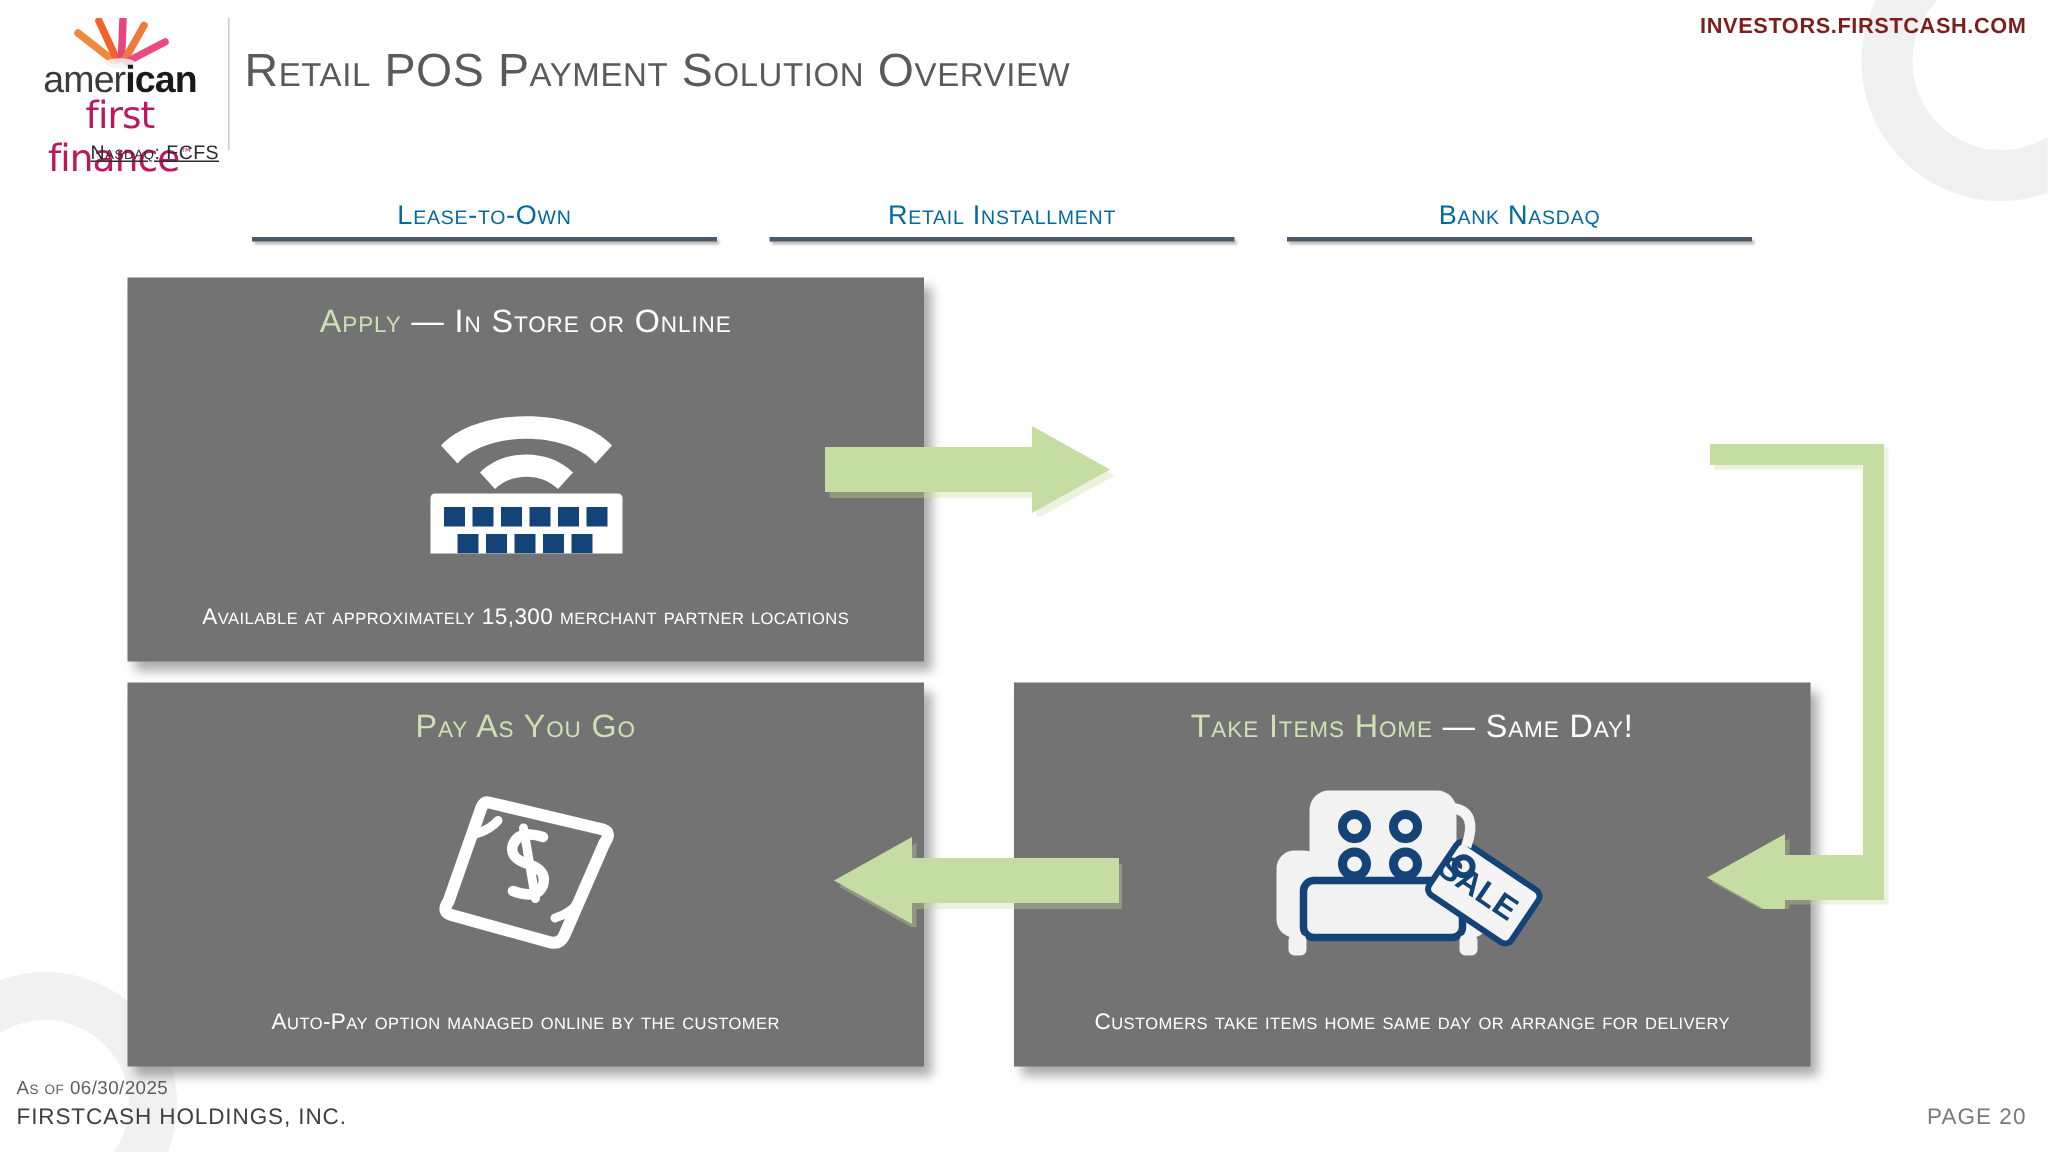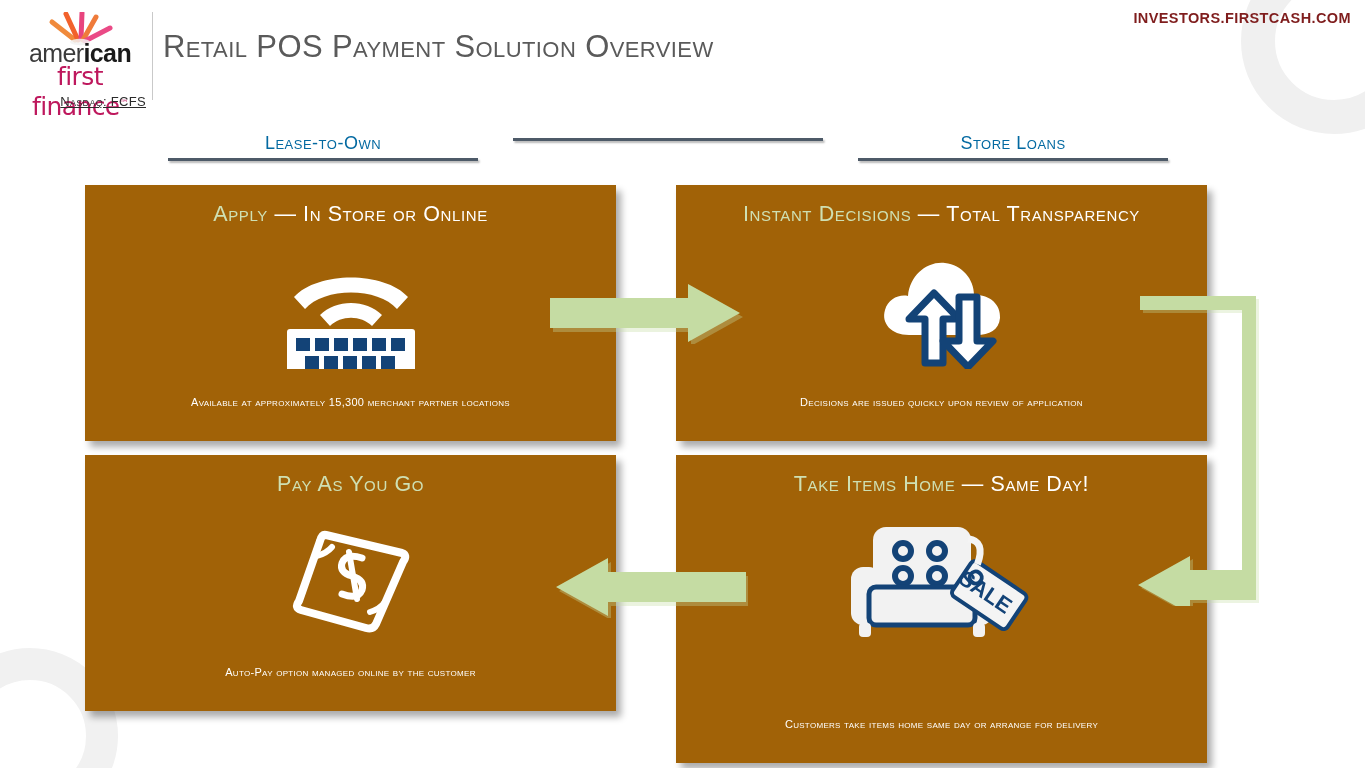--- a/index.html
+++ b/index.html
@@ -94,40 +94,40 @@
     margin-top:5px;height:3px;width:100%;
     background:#4d5a68;
     box-shadow:1.5px 2px 2px rgba(0,0,0,0.28);
   }
   #colhead-lto{left:168px;top:133px;width:310px;}
   #colhead-ri{left:513px;top:133px;width:310px;}
   #colhead-bl{left:858px;top:133px;width:310px;}
 
   
   .card{
-    position:absolute;background:#a16207;z-index:2;
+    position:absolute;background:#737373;z-index:2;
     box-shadow:5px 6px 7px rgba(0,0,0,0.33);
   }
   #card-apply   {left:85px; top:185px; width:531px;height:256px;}
   #card-instant {left:676px;top:185px; width:531px;height:256px;}
   #card-pay     {left:85px; top:455px; width:531px;height:256px;}
-  #card-take    {left:676px;top:455px; width:531px;height:308px;}
+  #card-take    {left:676px;top:455px; width:531px;height:256px;}
 
   .card-title{
     position:absolute;left:0;right:0;top:17px;
     text-align:center;
     font-size:21.5px;line-height:24px;
     font-variant:small-caps;letter-spacing:0.6px;
     color:#ffffff;white-space:nowrap;
   }
   .accent{color:#cfe0b3;}
   .card-caption{
-    position:absolute;left:0;right:0;bottom:30px;
+    position:absolute;left:0;right:0;bottom:20px;
     text-align:center;
-    font-size:11px;line-height:18px;
+    font-size:15px;line-height:18px;
     font-variant:small-caps;letter-spacing:0.3px;
     color:#ffffff;white-space:nowrap;
   }
   .card-icon{
     position:absolute;left:50%;transform:translateX(-50%);
     top:68px;
   }
 
   
   .arrow-layer{position:absolute;inset:0;z-index:4;pointer-events:none;}
@@ -181,24 +181,25 @@
 
     <div class="title">Retail POS Payment Solution Overview</div>
     <div class="investors">INVESTORS.FIRSTCASH.COM</div>
   </div>
 
   <div class="colhead" id="colhead-lto">
     <div class="lbl">Lease-to-Own</div>
     <div class="rule"></div>
   </div>
   <div class="colhead" id="colhead-ri">
+    <div class="lbl">Retail Installment</div>
     <div class="rule"></div>
   </div>
   <div class="colhead" id="colhead-bl">
-    <div class="lbl">Store Loans</div>
+    <div class="lbl">Bank Nasdaq</div>
     <div class="rule"></div>
   </div>
 
   <div class="card" id="card-apply">
     <div class="card-title"><span class="accent">Apply</span><span> — </span><span>In Store or Online</span></div>
     <div class="card-icon">
       <svg width="134" height="116" viewBox="0 0 134 116">
         <g fill="#ffffff">
           <path d="M10 44 C34 18, 100 18, 124 44 L113 56 C94 34, 40 34, 21 56 Z"></path>
           <path d="M36 62 C52 46, 82 46, 98 62 L88 73 C77 62, 57 62, 46 73 Z"></path>
@@ -216,34 +217,20 @@
           <rect x="59" y="103" width="14" height="13"></rect>
           <rect x="78" y="103" width="14" height="13"></rect>
           <rect x="97" y="103" width="14" height="13"></rect>
           <rect x="28" y="122" width="78" height="14"></rect>
         </g>
       </svg>
     </div>
     <div class="card-caption">Available at approximately 15,300 merchant partner locations</div>
   </div>
 
-  <div class="card" id="card-instant">
-    <div class="card-title"><span class="accent">Instant Decisions</span><span> — </span><span>Total Transparency</span></div>
-    <div class="card-icon">
-      <svg width="126" height="116" viewBox="0 0 126 116">
-        <g fill="#ffffff">
-          <path d="M30 82 C12 82, 2 70, 6 57 C9 46, 20 41, 29 43 C31 22, 48 8, 66 10
-                   C83 12, 95 26, 95 42 C110 41, 122 51, 121 65 C120 77, 110 82, 98 82 Z"></path>
-          <path d="M46 110 L46 66 L30 66 L55 40 L80 66 L64 66 L64 110 Z" fill="#ffffff" stroke="#134377" stroke-width="7" stroke-linejoin="round"></path>
-          <path d="M80 44 L80 88 L64 88 L89 114 L114 88 L98 88 L98 44 Z" fill="#ffffff" stroke="#134377" stroke-width="7" stroke-linejoin="round"></path>
-        </g>
-      </svg>
-    </div>
-    <div class="card-caption">Decisions are issued quickly upon review of application</div>
-  </div>
 
   <div class="card" id="card-pay">
     <div class="card-title"><span class="accent">Pay As You Go</span><span></span><span></span></div>
     <div class="card-icon">
       <svg width="122" height="114" viewBox="0 0 122 114">
         <g fill="none" stroke="#ffffff" stroke-width="8" stroke-linejoin="round" stroke-linecap="round">
           <path d="M36 12 L112 30 Q118 32, 113 39 L86 101 Q83 107, 76 105 L11 87
                    Q4 85, 9 78 L30 18 Q32 11, 36 12 Z"></path>
           <path d="M72 35 Q56 30, 52 40 Q49 49, 62 53 Q75 57, 72 67 Q68 77, 52 71" stroke-width="7"></path>
           <path d="M59 29 L67 76" stroke-width="6"></path>
@@ -296,14 +283,19 @@
       <path d="M6 6 L122 6 L122 310 L56 310 L56 324 L4 295 L56 266 L56 280 L108 280 L108 20 L6 20 Z" fill="#c5dca3" transform="translate(3,3)" opacity="0.32"></path>
       <path d="M6 6 L122 6 L122 310 L56 310 L56 324 L4 295 L56 266 L56 280 L108 280 L108 20 L6 20 Z" fill="#c5dca3"></path>
     </svg>
 
     <svg style="left:548px; top:556px;" width="200" height="62" viewBox="0 0 200 62">
       <path d="M198 16 L60 16 L60 2 L8 31 L60 60 L60 46 L198 46 Z" fill="#c5dca3" transform="translate(3,4)" opacity="0.35"></path>
       <path d="M198 16 L60 16 L60 2 L8 31 L60 60 L60 46 L198 46 Z" fill="#c5dca3"></path>
     </svg>
   </div>
 
+  <div class="footer">
+    <div class="asof">As of 06/30/2025</div>
+    <div class="company">FIRSTCASH HOLDINGS, INC.</div>
+    <div class="pagenum">PAGE 20</div>
+  </div>
 
 </div>
 
 </body></html>

